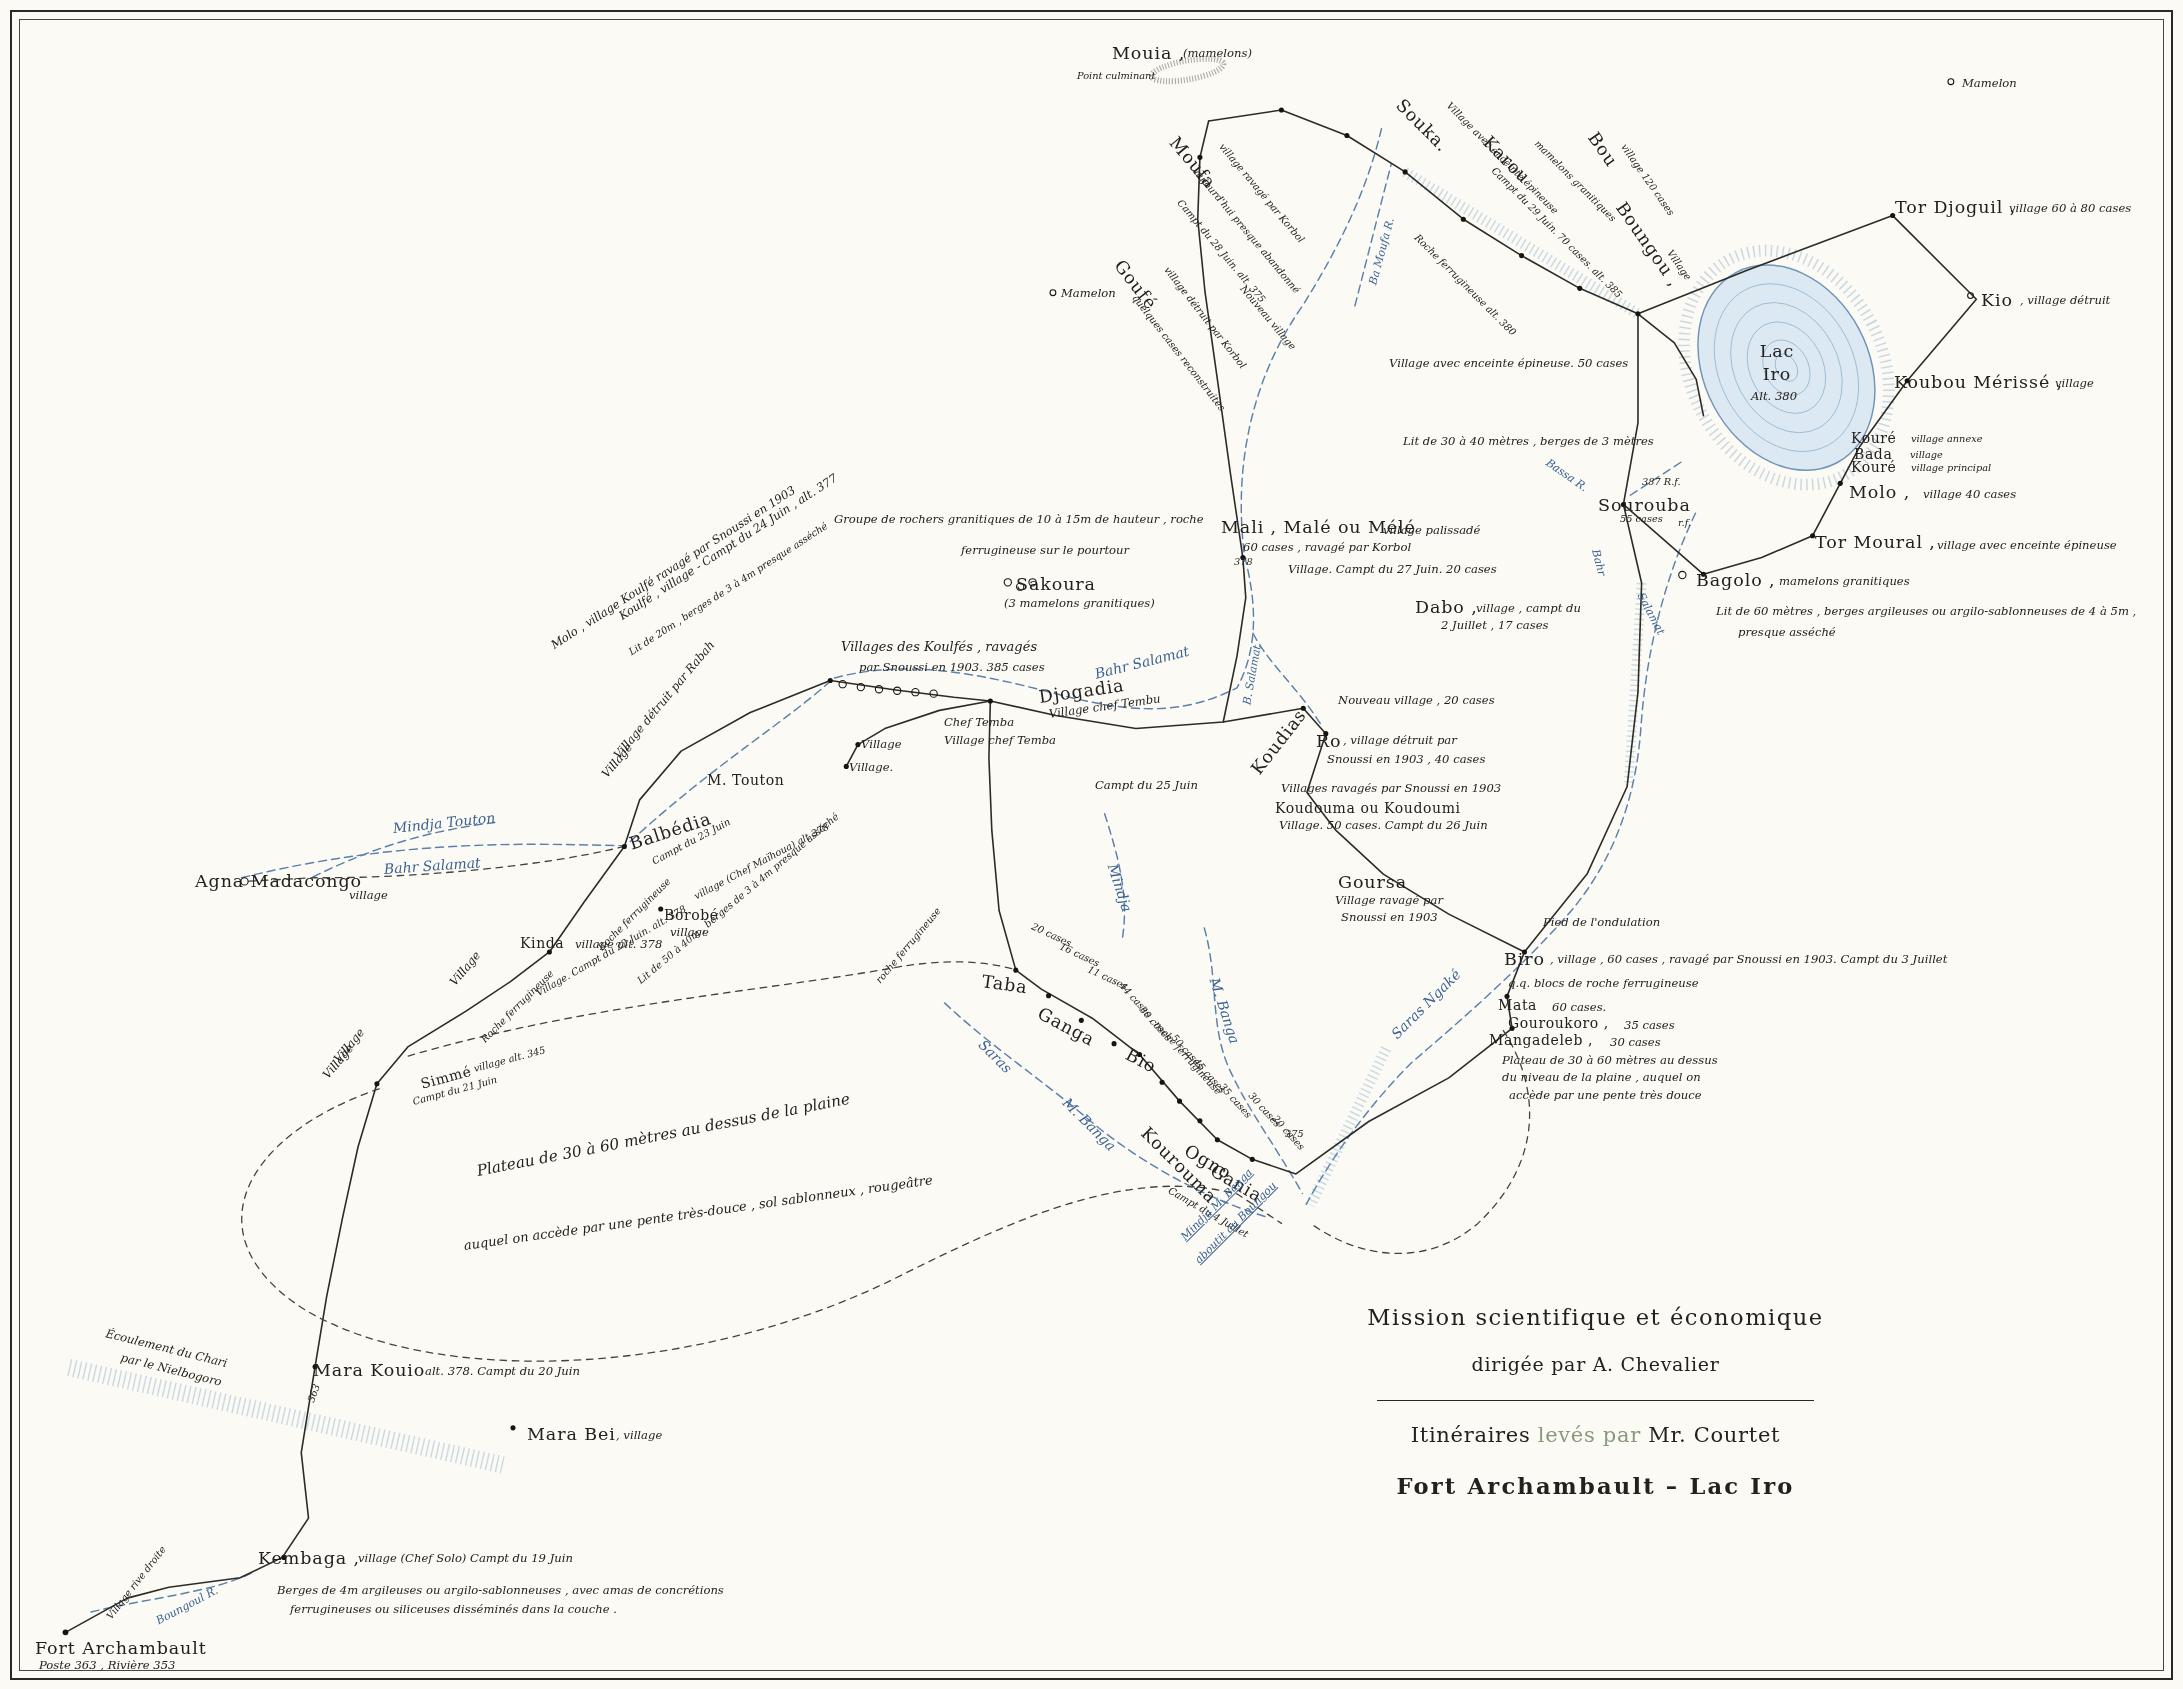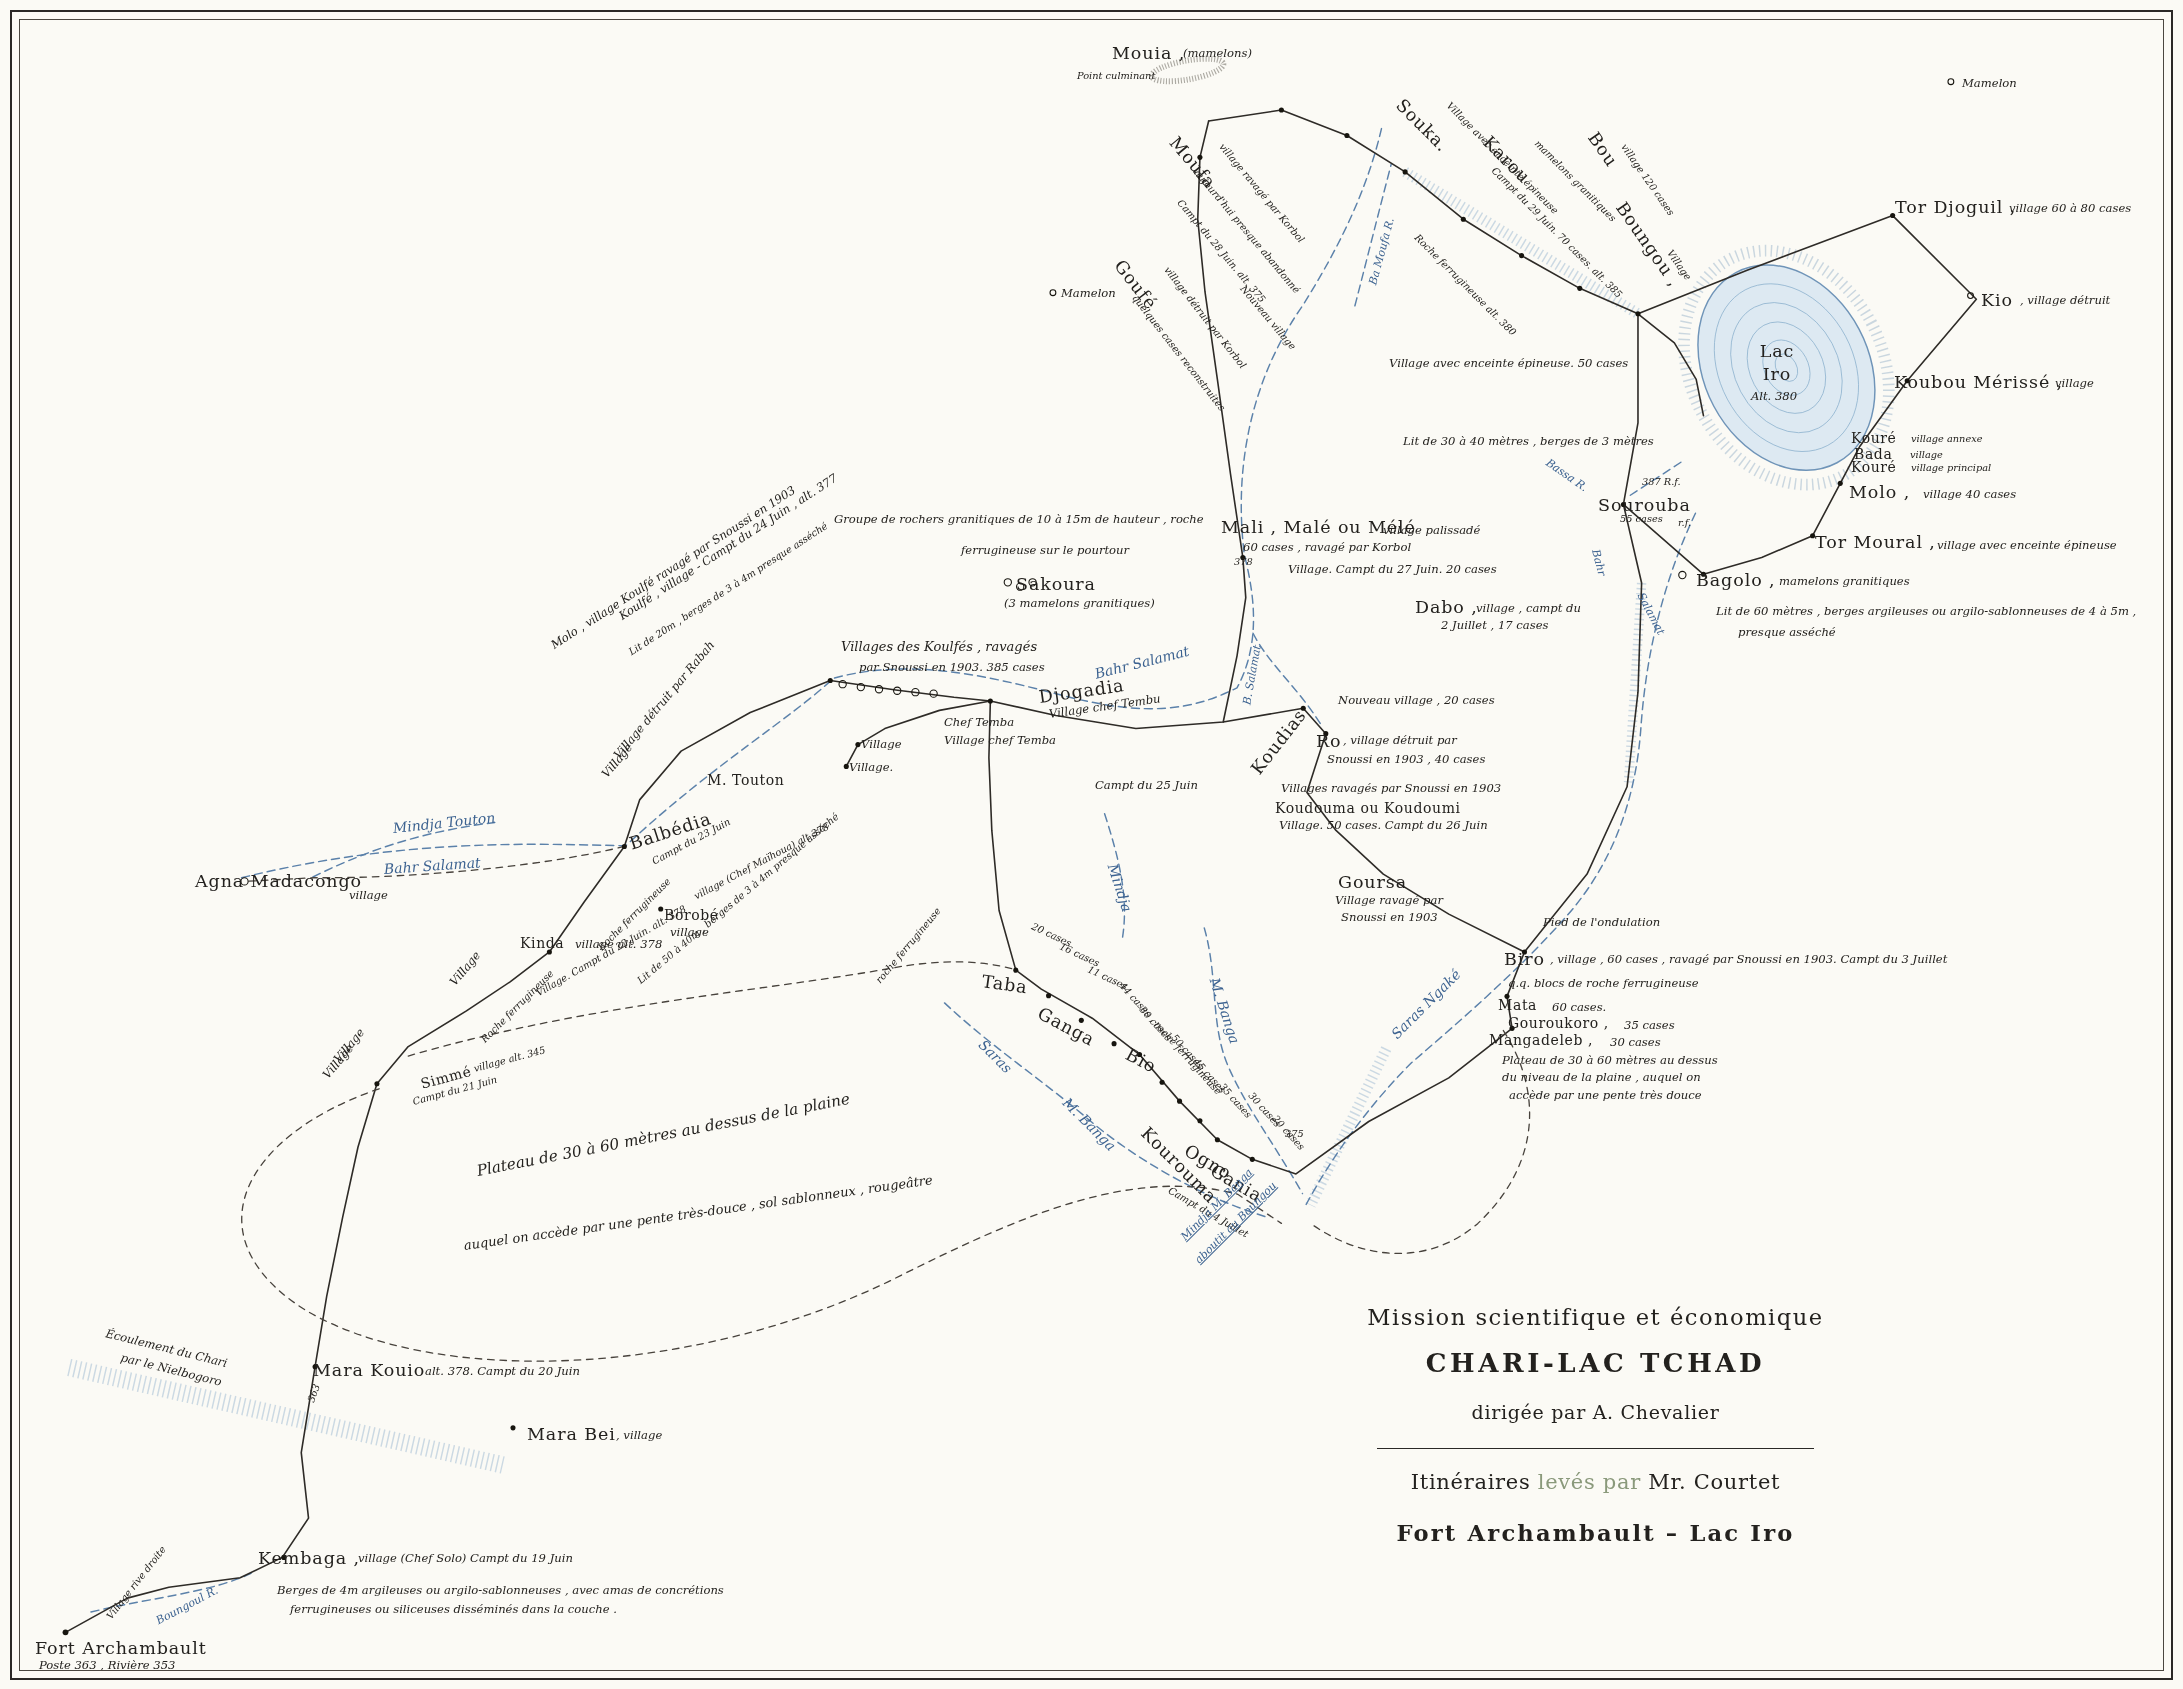--- a/index.html
+++ b/index.html
@@ -324,21 +324,20 @@
       <div class="lbl nt-sm" style="left: 277px; top: 1584px; transform: rotate(0deg);">Berges de 4m argileuses ou argilo-sablonneuses , avec amas de concrétions</div>
       <div class="lbl nt-sm" style="left: 290px; top: 1603px; transform: rotate(0deg);">ferrugineuses ou siliceuses disséminés dans la couche .</div>
       <div class="lbl tn" style="left: 109px; top: 1613px; transform: rotate(-52deg);">Village rive droite</div>
       <div class="lbl rv-sm" style="left: 157px; top: 1616px; transform: rotate(-28deg);">Boungoul R.</div>
       <div class="lbl nm" style="left: 35px; top: 1639px; transform: rotate(0deg);">Fort Archambault</div>
       <div class="lbl nt-sm" style="left: 39px; top: 1659px; transform: rotate(0deg);">Poste 363 , Rivière 353</div>
     </div>
 
   <div id="titleblock">
     <div class="tb1">Mission scientifique et économique</div>
-    <div class="tb2">CHARI-LAC TCHAD</div>
     <div class="tb3">dirigée par A. Chevalier</div>
     <div class="tb-rule"></div>
     <div class="tb4"><span>Itinéraires</span><span class="lev"> levés par </span><span>Mr. Courtet</span></div>
     <div class="tb5">Fort Archambault – Lac Iro</div>
   </div>
 
   <div class="frame-inner"></div>
   <div class="frame-outer"></div>
 </div>
 

